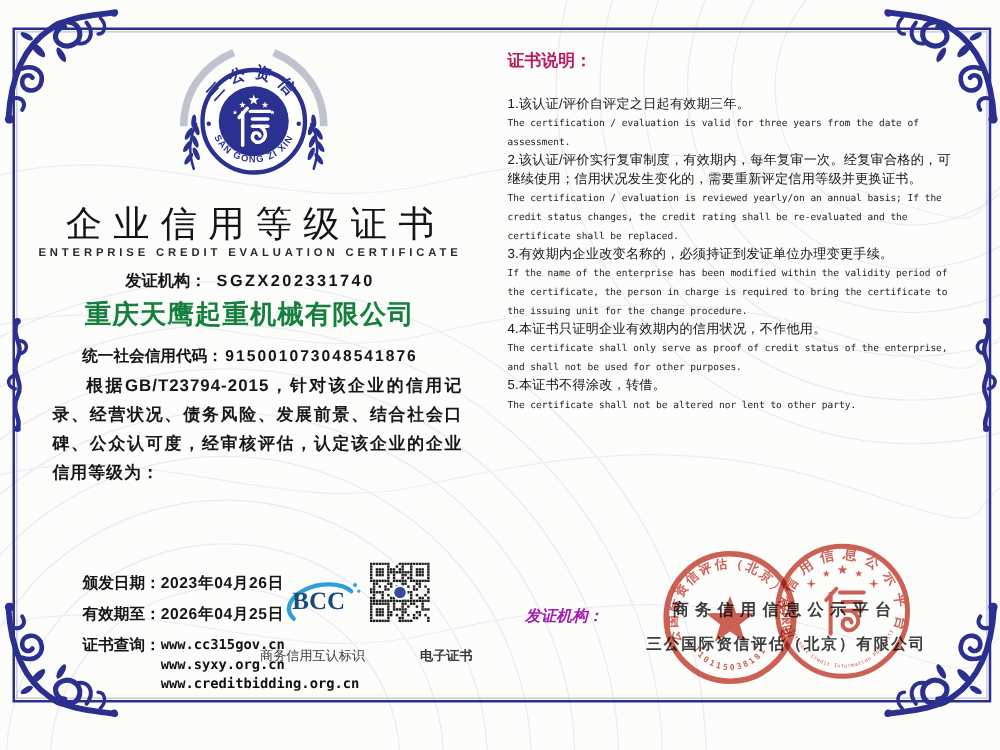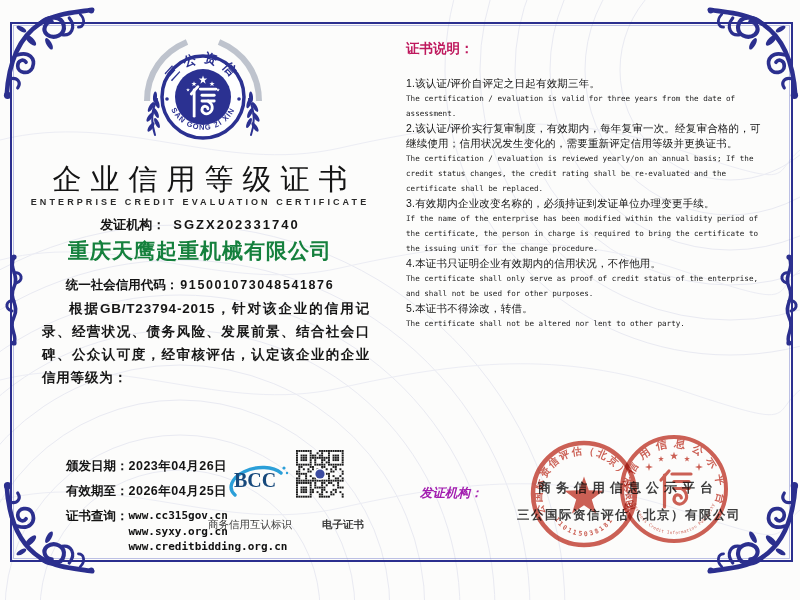--- a/index.html
+++ b/index.html
@@ -36,21 +36,21 @@
   .meta{position:absolute;left:45px;top:458px;font-size:12.5px;font-weight:bold;color:#141414;}
   .meta .mrow{margin-bottom:8px;display:flex;margin-left:21px;}
   .meta .mlabel{white-space:nowrap;}
   .meta .mval{letter-spacing:0.5px;}
   .urls{font-family:"DejaVu Sans Mono",monospace;font-size:11px;font-weight:bold;line-height:15.5px;color:#111;}
   .urls div{white-space:nowrap;}
   .bcc{position:absolute;left:221px;top:456px;}
   .bcc-label{position:absolute;left:208px;top:518px;width:100px;text-align:left;
              font-size:10.5px;font-weight:normal;color:#3a3a3a;}
   .qr{position:absolute;left:296px;top:450px;fill:#1b1b1b;}
-  .qr-label{position:absolute;left:308px;top:518px;width:70px;text-align:center;
+  .qr-label{position:absolute;left:308px;top:518px;width:70px;text-align:right;
             font-size:10.5px;font-weight:bold;color:#3a3a3a;}
   
   .notes{position:absolute;left:406px;top:40px;width:362px;}
   .notes-title{font-size:13.5px;font-weight:bold;margin-bottom:18px;color:#be185d;}
   .note .zh{font-size:10.5px;font-weight:normal;line-height:15px;color:#141414;letter-spacing:0.2px;}
   .note .en{font-family:"DejaVu Sans Mono",monospace;font-size:7.6px;line-height:15px;color:#222;}
   .issuer-label{position:absolute;left:420px;top:485px;font-size:12.5px;font-weight:bold;color:#a21caf;font-style:italic;}
   .issuer-l1{position:absolute;left:538px;top:479px;font-size:13px;font-weight:bold;
              letter-spacing:5px;color:#3d3d3d;white-space:nowrap;}
   .issuer-l2{position:absolute;left:517px;top:507px;font-size:12.5px;font-weight:bold;

